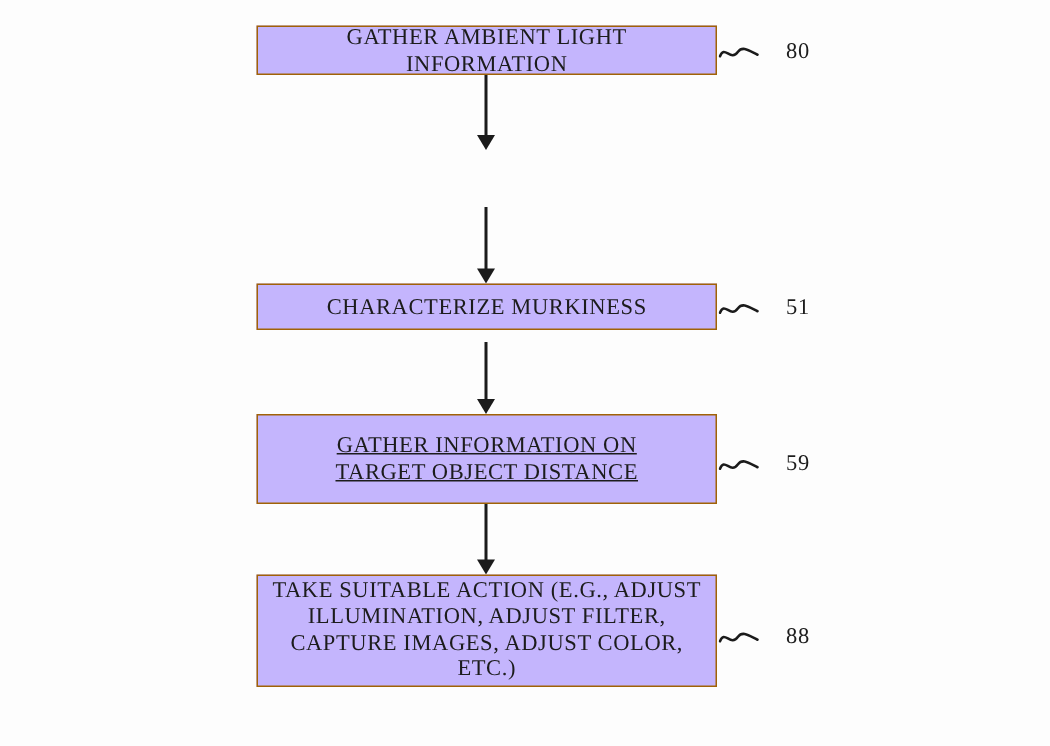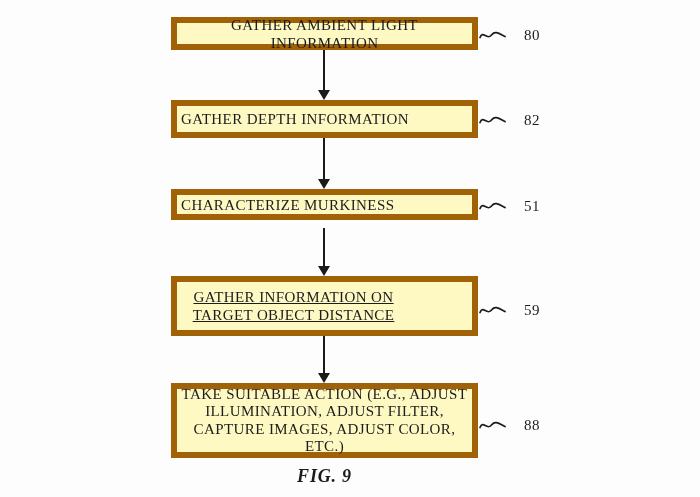--- a/index.html
+++ b/index.html
@@ -14,22 +14,22 @@
 
   
   .step{position:absolute;left:171px;width:307px;}
   .step-1{top:17px;height:33px;}
   .step-2{top:100px;height:38px;}
   .step-3{top:189px;height:31px;}
   .step-4{top:276px;height:60px;text-decoration:underline;}
   .step-5{top:383px;height:75px;}
   .box{
     box-sizing:border-box;width:100%;height:100%;
-    border:6px solid #a16207;background:#fef9c3;
-    display:flex;align-items:center;justify-content:flex-start;
+    border:1px solid #a16207;background:#c4b5fd;
+    display:flex;align-items:center;justify-content:center;
     text-align:center;
   }
   .box-label{
     font-size:15px;letter-spacing:0.4px;line-height:18px;
     padding:0 4px;
   }
   .step-4 .box-label{max-width:225px;}
   .step-5 .box-label{max-width:298px;line-height:17.5px;}
 
   
@@ -83,31 +83,20 @@
       </svg>
       <span class="refnum">80</span>
     </div>
   </div>
 
   <div class="arrow arrow-1">
     <div class="shaft"></div>
     <div class="head"></div>
   </div>
 
-  <div class="step step-2">
-    <div class="box">
-      <span class="box-label">GATHER DEPTH INFORMATION</span>
-    </div>
-    <div class="refgroup">
-      <svg class="squiggle" width="27" height="13" viewBox="0 0 27 13">
-        <path d="M1,9 C4,1 8,13 13,6 C16,2 20,5 26,8" fill="none" stroke="#1b1b1b" stroke-width="1.7" stroke-linecap="round"></path>
-      </svg>
-      <span class="refnum">82</span>
-    </div>
-  </div>
 
   <div class="arrow arrow-2">
     <div class="shaft"></div>
     <div class="head"></div>
   </div>
 
   <div class="step step-3">
     <div class="box">
       <span class="box-label">CHARACTERIZE MURKINESS</span>
     </div>
@@ -146,15 +135,14 @@
       <span class="box-label">TAKE SUITABLE ACTION (E.G., ADJUST ILLUMINATION, ADJUST FILTER, CAPTURE IMAGES, ADJUST COLOR, ETC.)</span>
     </div>
     <div class="refgroup">
       <svg class="squiggle" width="27" height="13" viewBox="0 0 27 13">
         <path d="M1,9 C4,1 8,13 13,6 C16,2 20,5 26,8" fill="none" stroke="#1b1b1b" stroke-width="1.7" stroke-linecap="round"></path>
       </svg>
       <span class="refnum">88</span>
     </div>
   </div>
 
-  <div class="caption">FIG. 9</div>
 
 </div>
 
 </body></html>

